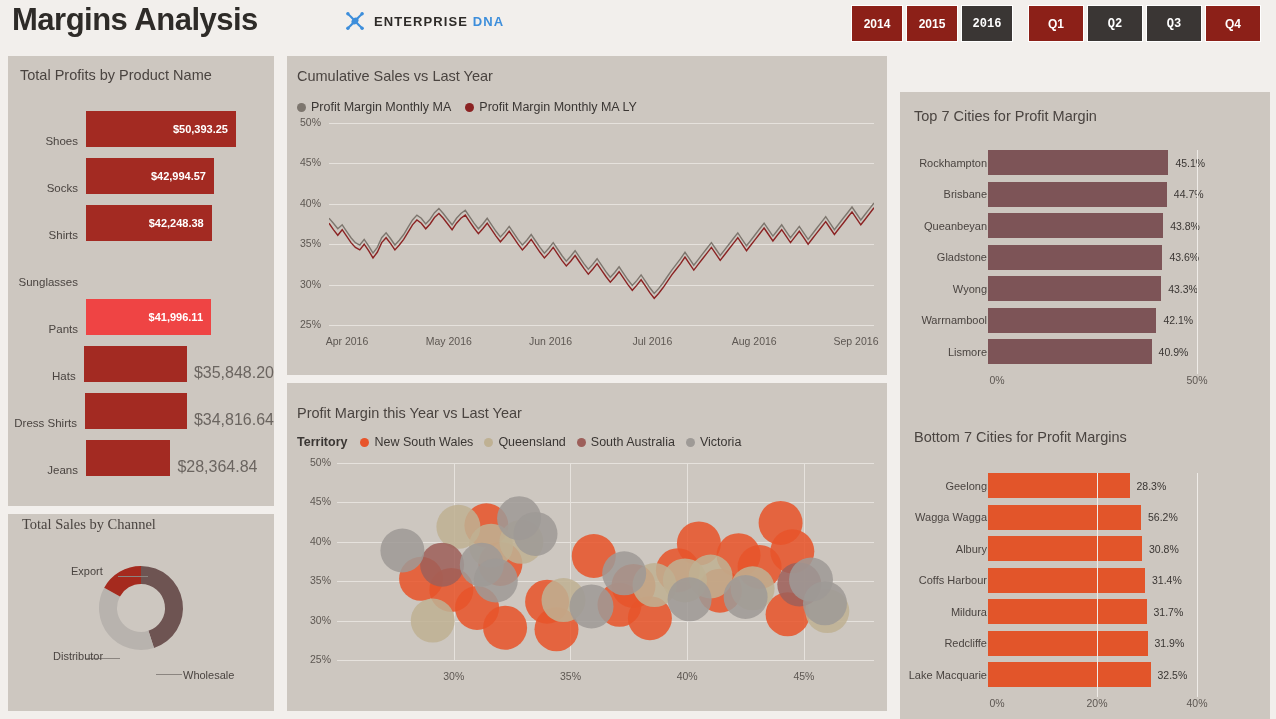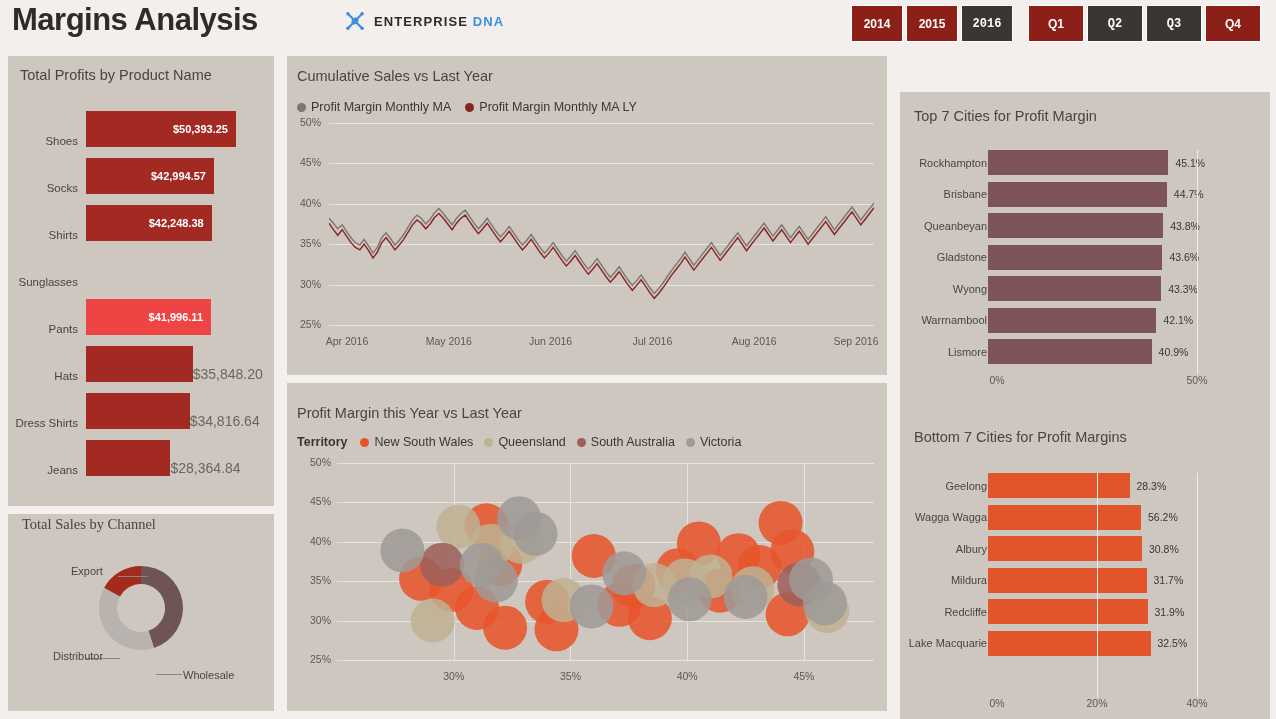--- a/index.html
+++ b/index.html
@@ -60,21 +60,21 @@
   }
   .prod-bar {
     height: 36px; background: #a32a22; position: relative;
     display: flex; align-items: center; justify-content: flex-end;
   }
   .prod-val-in {
     font-size: 11px; font-weight: bold; color: #ffffff; padding-right: 8px;
     white-space: nowrap;
   }
   .prod-val-out {
-    font-size: 14px; color: #6b6560; white-space: nowrap;
+    font-size: 16px; color: #6b6560; padding-left: 7px; white-space: nowrap;
   }
 
   
   #donut-wrap { position: absolute; left: 0; top: 38px; width: 100%; height: 155px; }
   #donut-svg { position: absolute; left: 83px; top: 6px; }
   .donut-leader { position: absolute; font-size: 11px; color: #4a4440; }
   #lbl-export      { left: 63px;  top: 13px; font-weight: normal; }
   #lbl-distributor { left: 45px;  top: 98px; }
   #lbl-wholesale   { left: 175px; top: 117px; }
   .leader-line { position: absolute; background: #8b8580; height: 1px; }
@@ -403,20 +403,25 @@
         <div class="city-label">Wagga Wagga</div>
         <div class="city-bar" style="width: 153px; background: rgb(226, 85, 42);"></div>
         <div class="city-val">56.2%</div>
       </div>
       <div class="city-row">
         <div class="city-label">Albury</div>
         <div class="city-bar" style="width: 154px; background: rgb(226, 85, 42);"></div>
         <div class="city-val">30.8%</div>
       </div>
       <div class="city-row">
+        <div class="city-label">Coffs Harbour</div>
+        <div class="city-bar" style="width: 157px; background: rgb(226, 85, 42);"></div>
+        <div class="city-val">31.4%</div>
+      </div>
+      <div class="city-row">
         <div class="city-label">Mildura</div>
         <div class="city-bar" style="width: 158.5px; background: rgb(226, 85, 42);"></div>
         <div class="city-val">31.7%</div>
       </div>
       <div class="city-row">
         <div class="city-label">Redcliffe</div>
         <div class="city-bar" style="width: 159.5px; background: rgb(226, 85, 42);"></div>
         <div class="city-val">31.9%</div>
       </div>
       <div class="city-row">

